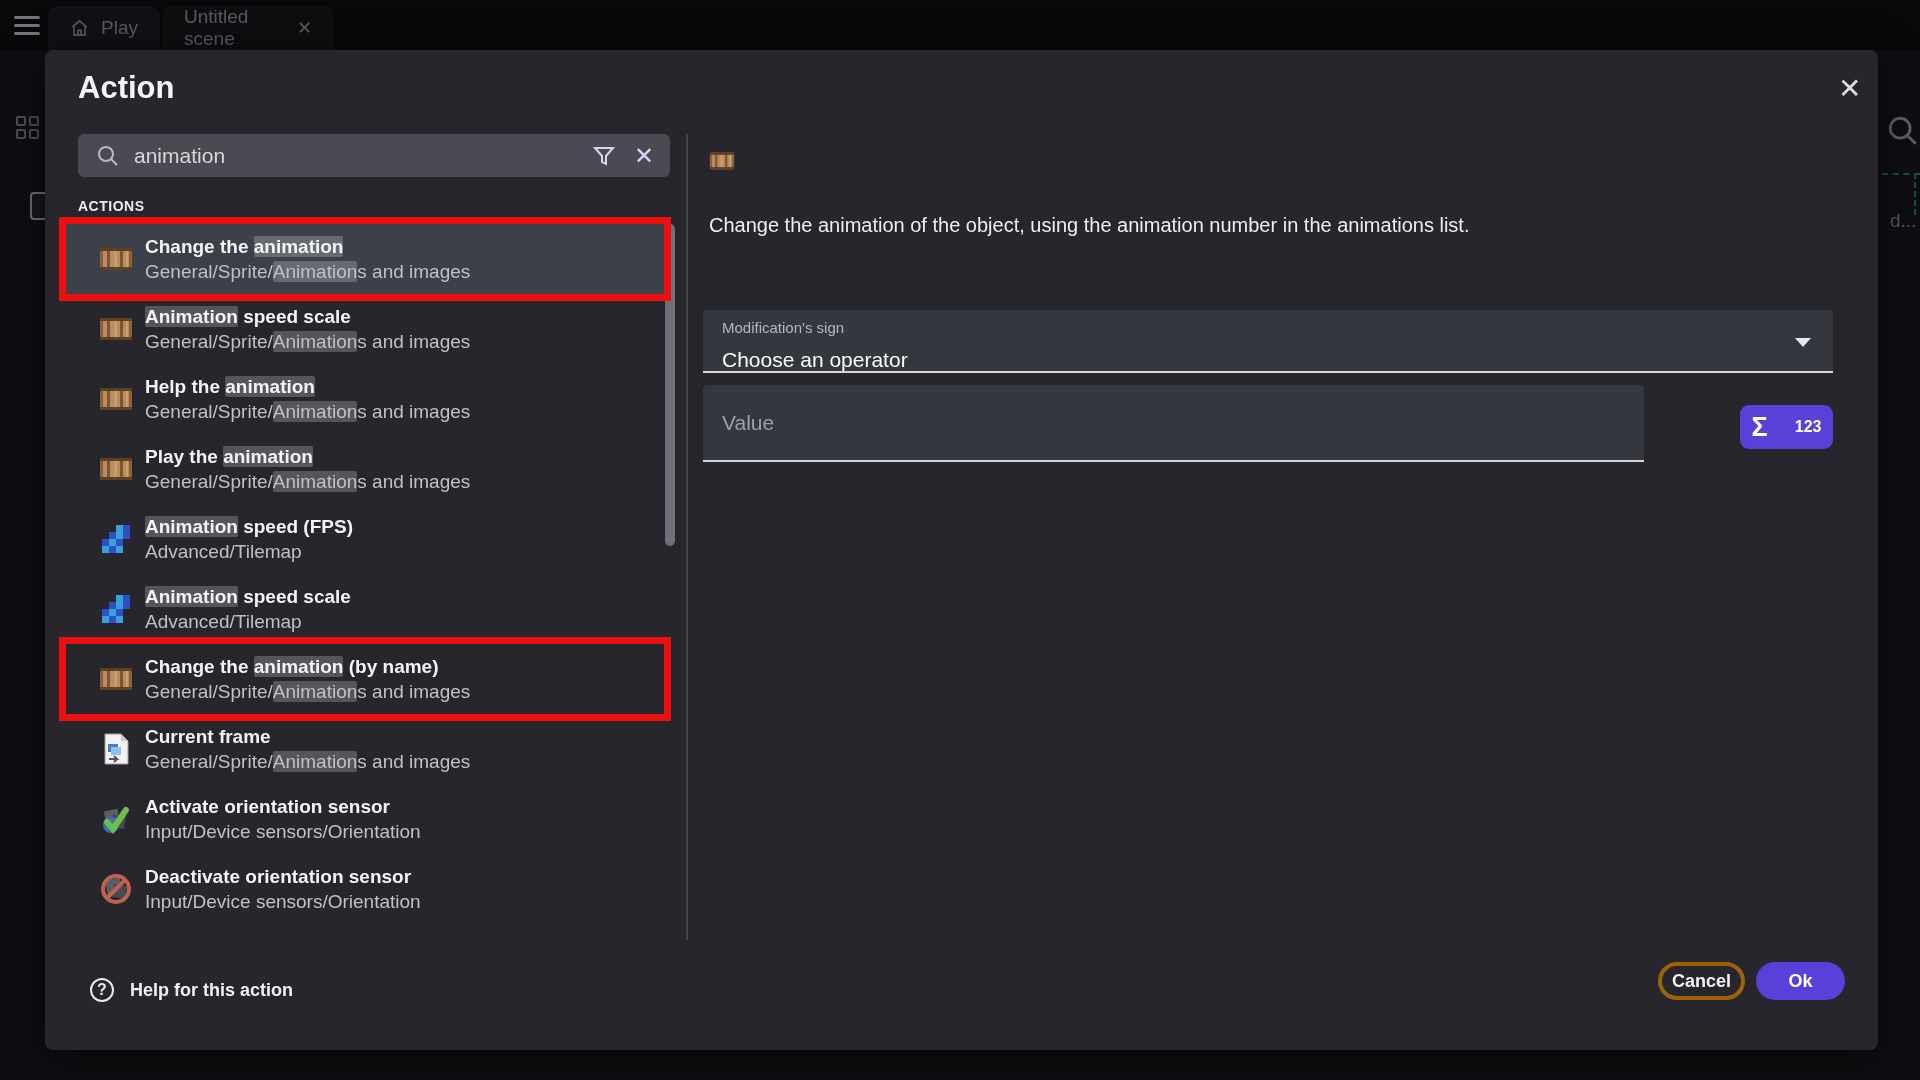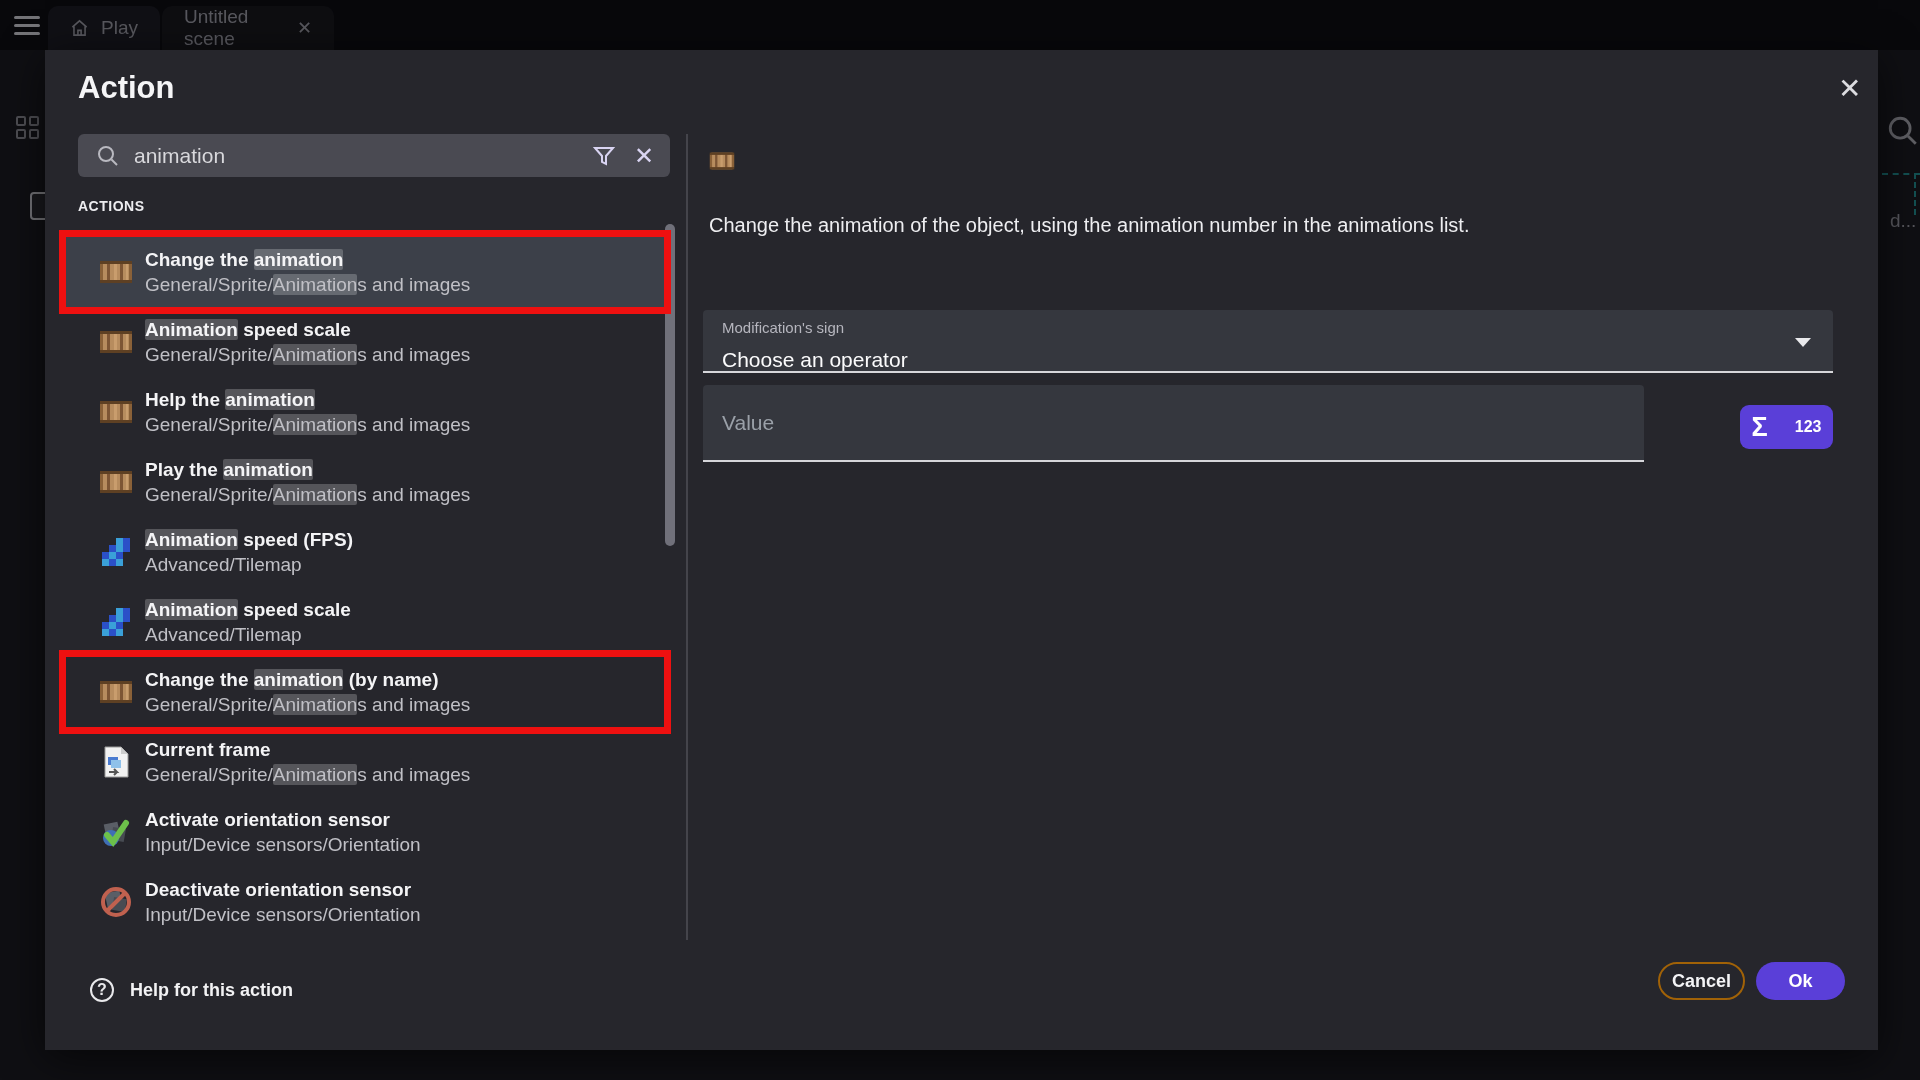--- a/index.html
+++ b/index.html
@@ -24,37 +24,37 @@
   .bg-grid-icon div { position:absolute; width:10px; height:10px; border:2px solid #8a8a90; border-radius:2px; }
   .bg-square { position:absolute; left:30px; top:142px; width:26px; height:28px; border:2px solid #d2d2d6; border-radius:4px; background:#2a2a2f; }
   #bg-search-icon { position:absolute; left:1886px; top:64px; }
   #bg-dots-text { position:absolute; left:1890px; top:160px; color:#9a9aa0; font-size:19px; }
   .teal-dash-h { position:absolute; left:1882px; top:123px; width:38px; border-top:2px dashed #1f8f8f; }
   .teal-dash-v { position:absolute; left:1914px; top:123px; height:42px; border-left:2px dashed #1f8f8f; }
   #dim-overlay { position:absolute; inset:0; background:rgba(5,5,9,0.45); }
 
   
   #dialog { position:absolute; left:45px; top:50px; width:1833px; height:1000px;
-            background:#26262c; border-radius:0; box-shadow:0 8px 40px rgba(0,0,0,.6); }
+            background:#26262c; border-radius:8px; box-shadow:0 8px 40px rgba(0,0,0,.6); }
   #dialog-title { position:absolute; left:33px; top:20px; font-size:31px; font-weight:bold; color:#f5f5f7; }
   #dialog-close { position:absolute; left:1793px; top:22px; font-size:28px; color:#dcdce0; cursor:pointer; }
 
   
   #search-bar { position:absolute; left:33px; top:84px; width:592px; height:43px;
                 background:#4a4a52; border-radius:6px; display:flex; align-items:center; }
   #search-input { flex:1; background:transparent; border:none; outline:none; color:#d8d8dc;
                   font-size:21px; font-family:inherit; }
   #search-bar .mag { margin:0 14px 0 18px; }
   #filter-icon { margin-right:18px; cursor:pointer; }
   #search-clear { margin-right:16px; color:#d9d4f2; font-size:24px; cursor:pointer; }
 
   
   #list-header { position:absolute; left:33px; top:148px; font-size:14px; font-weight:bold;
                  letter-spacing:.5px; color:#ededf0; }
-  #action-list { position:absolute; left:21px; top:187px; width:598px; }
+  #action-list { position:absolute; left:21px; top:174px; width:598px; }
   .item { position:relative; height:70px; display:flex; align-items:center; cursor:pointer; }
   .item.selected { background:#3c4049; }
   .item.annotated { box-shadow:0 0 0 7px #ee1010; z-index:3; }
   .item .ic { width:36px; height:36px; margin-left:32px; flex:0 0 36px;
               display:flex; align-items:center; justify-content:center; }
   .item .txt { margin-left:11px; }
   .item .t1 { font-size:19px; font-weight:bold; color:#f4f4f6; line-height:25px; }
   .item .t2 { font-size:19px; color:#c0c0c6; line-height:25px; }
   .hl { background:rgba(255,255,255,0.22); border-radius:2px; }
 
@@ -85,21 +85,21 @@
   #expr-button .sig { font-size:27px; font-weight:bold; line-height:1; }
   #expr-button .dig { font-size:16px; font-weight:bold;margin-left:16px; }
 
   
   #help-row { position:absolute; left:45px; top:928px; display:flex; align-items:center; gap:16px; cursor:pointer; }
   #help-icon { width:24px; height:24px; border:2px solid #e9e9ec; border-radius:50%;
                color:#e9e9ec; font-size:16px; font-weight:bold; display:flex; align-items:center; justify-content:center; }
   #help-label { font-size:18px; font-weight:bold; color:#f2f2f4; }
   .btn { position:absolute; top:912px; height:38px; border-radius:19px; font-size:18px; font-weight:bold;
          font-family:inherit; cursor:pointer; display:flex; align-items:center; justify-content:center; }
-  #cancel-button { left:1613px; width:87px; background:transparent; border:2px solid #a16207; color:#f4f4f6; }
+  #cancel-button { left:1613px; width:87px; background:transparent; border:4px solid #a16207; color:#f4f4f6; }
   #ok-button { left:1711px; width:89px; background:var(--accent); border:none; color:#ffffff; }
 </style>
 </head>
 <body>
 
 <div id="app-bg">
   <div id="topbar">
     <div id="hamburger">
         <span></span>
         <span></span>

